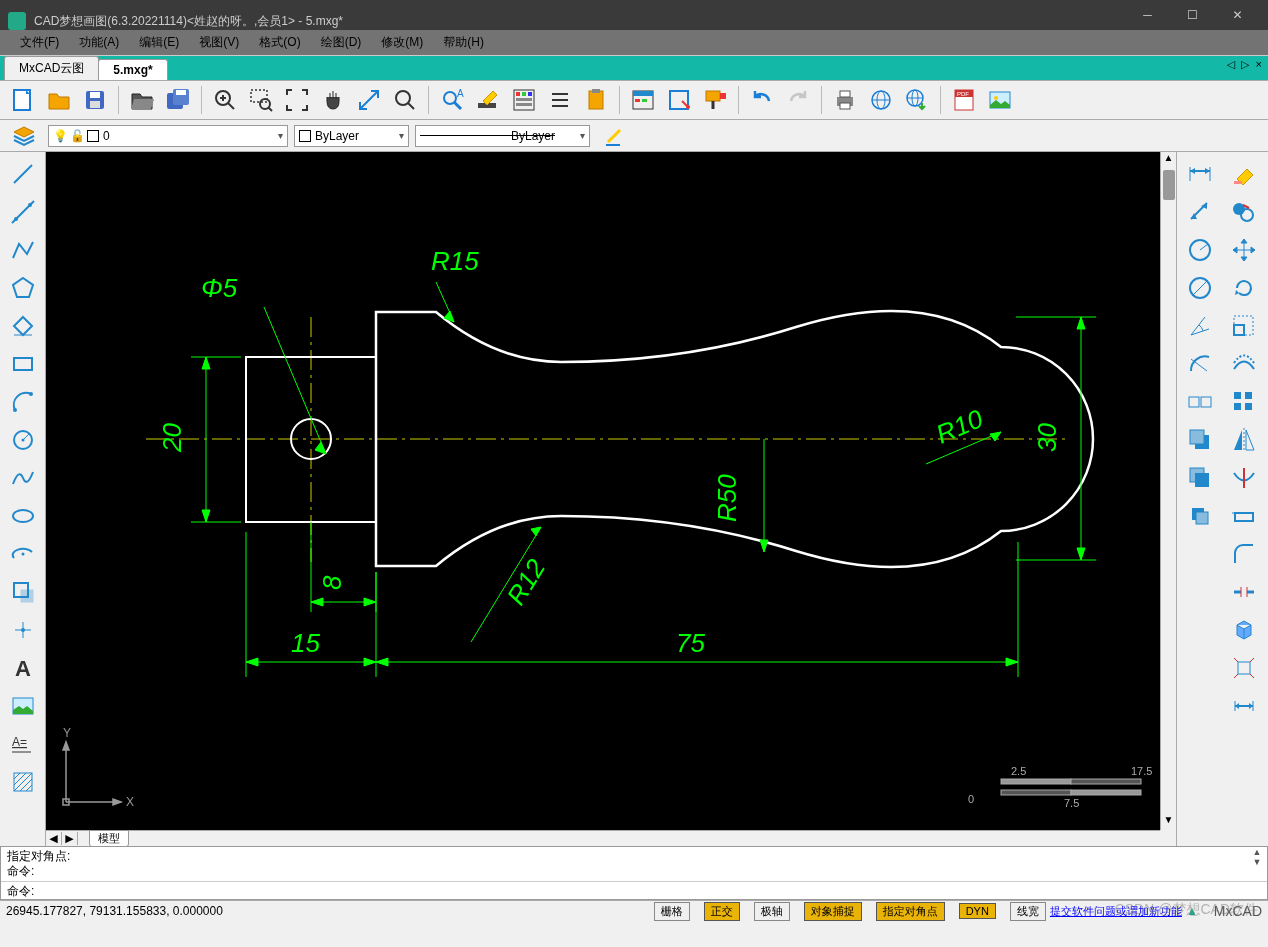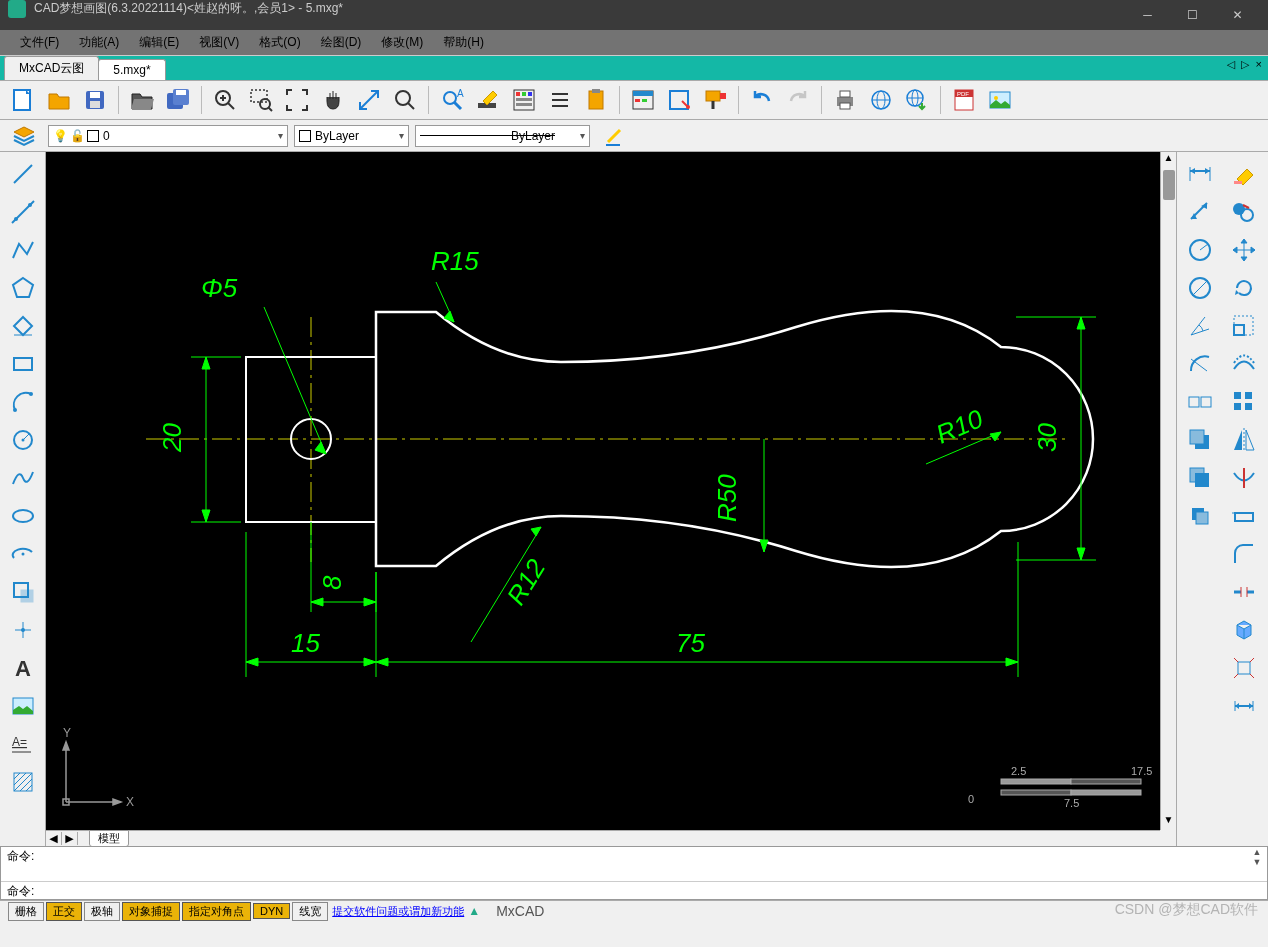--- a/index.html
+++ b/index.html
@@ -1,25 +1,25 @@
 <!DOCTYPE html>
 <html><head>
 <meta charset="utf-8">
 <style>
 * { margin:0; padding:0; box-sizing:border-box; font-family:"Microsoft YaHei","SimSun",sans-serif; }
 body { width:1268px; height:947px; background:#f0f0f0; overflow:hidden; position:relative; }
-.titlebar { height:30px; background:#3a3a3a; color:#ccc; display:flex; align-items:flex-start; padding:0 8px; font-size:12px; }
+.titlebar { height:30px; background:#3a3a3a; color:#ccc; display:flex; align-items:flex-end; padding:0 8px; font-size:12px; }
 .titlebar .icon { width:18px; height:18px; background:#2a8; border-radius:3px; margin-right:8px; }
 .titlebar .title { flex:1; }
 .titlebar .winbtn { width:45px; height:30px; display:flex; align-items:center; justify-content:center; color:#ccc; cursor:pointer; }
 .menubar { height:26px; background:#737373; border-bottom:1px solid #ccc; display:flex; align-items:center; padding:0 10px; font-size:12px; }
 .menubar span { padding:4px 10px; cursor:pointer; }
 .tabbar { height:24px; background:#14b8a6; display:flex; align-items:flex-end; padding-left:4px; font-size:12px; position:relative; }
 .tabbar .tab { padding:3px 14px; background:#f0f0f0; border:1px solid #999; border-bottom:none; margin-right:-1px; cursor:pointer; border-radius:3px 3px 0 0; }
-.tabbar .tab.active { background:#fff; font-weight:normal;text-align:right; }
+.tabbar .tab.active { background:#fff; font-weight:bold;text-align:right; }
 .tabbar .tabnav { position:absolute; right:4px; top:2px; font-size:11px; display:flex; gap:2px; }
 .tabbar .tabnav span { cursor:pointer; padding:0 2px; }
 .toolbar1 { height:40px; background:#f0f0f0; border-top:1px solid #aaa; border-bottom:1px solid #aaa; display:flex; align-items:center; padding:0 6px; gap:2px; }
 .tbtn { width:34px; height:34px; display:flex; align-items:center; justify-content:center; cursor:pointer; border-radius:3px; }
 .tsep { width:1px; height:28px; background:#bbb; margin:0 4px; }
 .toolbar2 { height:32px; background:#f0f0f0; border-bottom:1px solid #aaa; display:flex; align-items:center; padding:0 6px; gap:6px; font-size:12px; }
 .layerbtn { width:36px; height:26px; display:flex; align-items:center; justify-content:center; cursor:pointer; }
 .dropdown { height:22px; border:1px solid #999; background:#fff; display:flex; align-items:center; padding:0 4px; font-size:12px; position:relative; }
 .dropdown::after { content:"▾"; position:absolute; right:4px; font-size:10px; color:#555; }
 .ld1 { width:240px; }
@@ -43,21 +43,21 @@
 .vscroll .thumb { width:12px; height:30px; background:#999; margin:2px auto auto; border-radius:2px; cursor:pointer; }
 .scorner { position:absolute; right:0; bottom:0; width:16px; height:16px; background:#f0f0f0; }
 .cmdarea { height:54px; background:#fff; border:1px solid #999; font-size:12px; font-family:SimSun,monospace; position:relative; }
 .cmdarea .hist { height:34px; padding:2px 6px; overflow:hidden; line-height:15px; }
 .cmdarea .cmdline { height:20px; border-top:1px solid #ccc; display:flex; align-items:center; padding:0 6px; }
 .cmdarea .cmdline input { flex:1; border:none; outline:none; font-size:12px; font-family:SimSun,monospace; margin-left:4px; }
 .cmdarea .varrs { position:absolute; right:2px; top:0; width:16px; display:flex; flex-direction:column; font-size:9px; color:#555; }
 .cmdarea .varrs span { cursor:pointer; text-align:center; }
 .statusbar { height:21px; background:#f0f0f0; border-top:1px solid #aaa; display:flex; align-items:center; font-size:12px; padding:0 6px; }
 .statusbar .coords { flex:1; }
-.statusbar .sbtn2 { padding:1px 6px; border:1px solid #888; margin-left:2px; cursor:pointer; font-size:11px; background:#f0f0f0; }
+.statusbar .sbtn2 { padding:1px 6px; border:1px solid #888; margin-left:14px; cursor:pointer; font-size:11px; background:#f0f0f0; }
 .statusbar .sbtn2.on { background:#eab308; border-color:#555; }
 .statusbar .link { color:#00f; text-decoration:underline; cursor:pointer; margin:0 4px; font-size:11px; }
 .statusbar .brand { margin-left:16px; font-size:14px; color:#555; }
 .dimtxt { font-family:Arial,sans-serif; font-size:26px; fill:#0f0; font-style:italic; }
 .watermark { position:absolute; right:10px; bottom:28px; color:rgba(120,120,120,0.5); font-size:14px; pointer-events:none;margin-top:12px; }
 </style>
 </head>
 <body>
 
 <div class="titlebar">
@@ -700,33 +700,35 @@
             <line x1="6" y1="10" x2="6" y2="20" stroke="#28c"></line>
             <line x1="24" y1="10" x2="24" y2="20" stroke="#28c"></line>
           </svg>
         </div>
     </div>
   </div>
 </div>
 
 <div class="cmdarea">
   <div class="hist">
+    <div>指定对角点:</div>
     <div>命令:</div>
   </div>
   <div class="cmdline">
     <span>命令:</span>
     <input type="text" style="">
   </div>
   <div class="varrs">
       <span>▲</span>
       <span>▼</span>
     </div>
 </div>
 
 <div class="statusbar">
+  <div class="coords">26945.177827,  79131.155833,  0.000000</div>
   <span class="sbtn2">栅格</span>
   <span class="sbtn2 on">正交</span>
   <span class="sbtn2">极轴</span>
   <span class="sbtn2 on">对象捕捉</span>
   <span class="sbtn2 on">指定对角点</span>
   <span class="sbtn2 on">DYN</span>
   <span class="sbtn2">线宽</span>
   <span class="link">提交软件问题或谓加新功能</span>
   <span style="color:#2a8">▲</span>
   <span class="brand">MxCAD</span>

